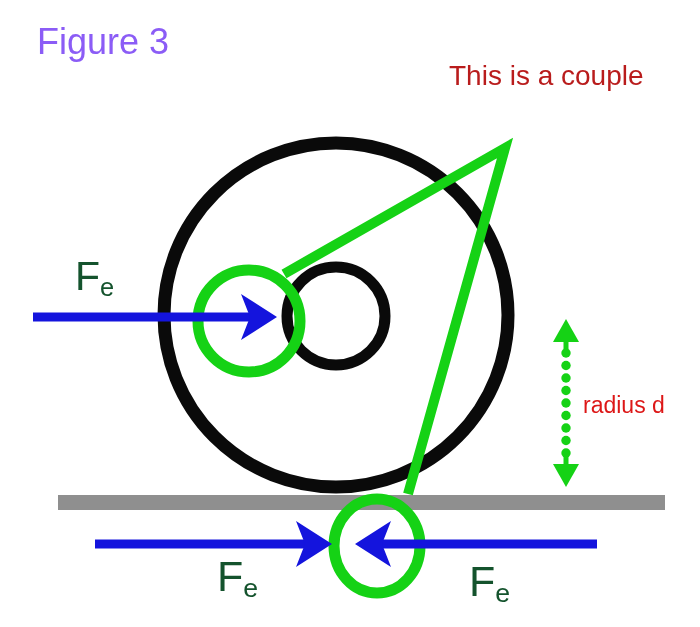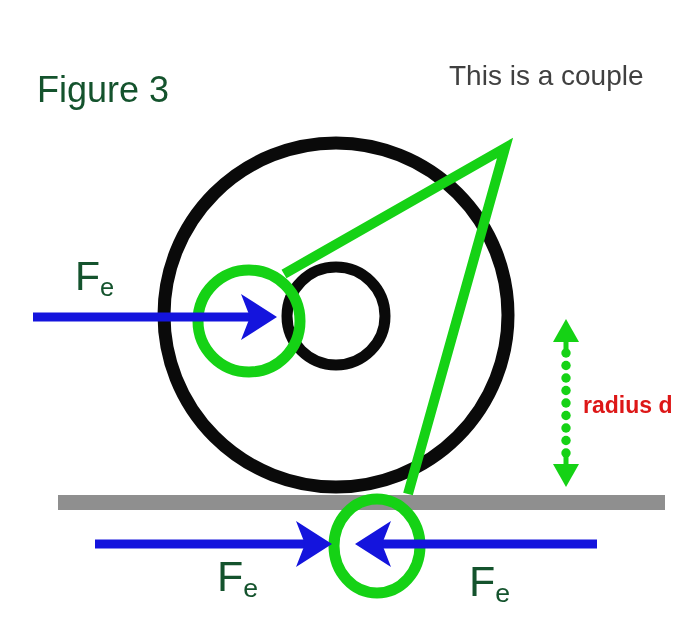--- a/index.html
+++ b/index.html
@@ -8,34 +8,34 @@
     width: 700px;
     height: 627px;
     background: #ffffff;
     overflow: hidden;
     font-family: "Liberation Sans", sans-serif;
   }
   .canvas svg { position: absolute; left: 0; top: 0; }
   .txt { position: absolute; white-space: nowrap; }
   .figure-title {
     left: 37px; top: 21px;
-    font-size: 36px; color: #14532d; margin-top: 48px;
+    font-size: 36px; color: #8b5cf6;
   }
   .annotation {
     left: 449px; top: 58px;
     font-size: 28px; line-height: 35px;
-    color: #404040;
+    color: #b91c1c;
   }
   .force-label { color: #14532d; }
   .force-left  { left: 75px;  top: 253px; font-size: 41px; }
   .force-bl    { left: 217px; top: 552px; font-size: 43px; }
   .force-br    { left: 469px; top: 557px; font-size: 43px; }
   .radius-label {
     left: 583px; top: 392px;
-    font-size: 23px; font-weight: bold; color: #dd1717;
+    font-size: 23px; font-weight: normal; color: #dd1717;
   }
   .sub { font-size: 0.62em; vertical-align: -0.22em; }
 </style>
 </head>
 <body>
 
 <div class="canvas">
 
   <svg width="700" height="627" viewBox="0 0 700 627">
 

